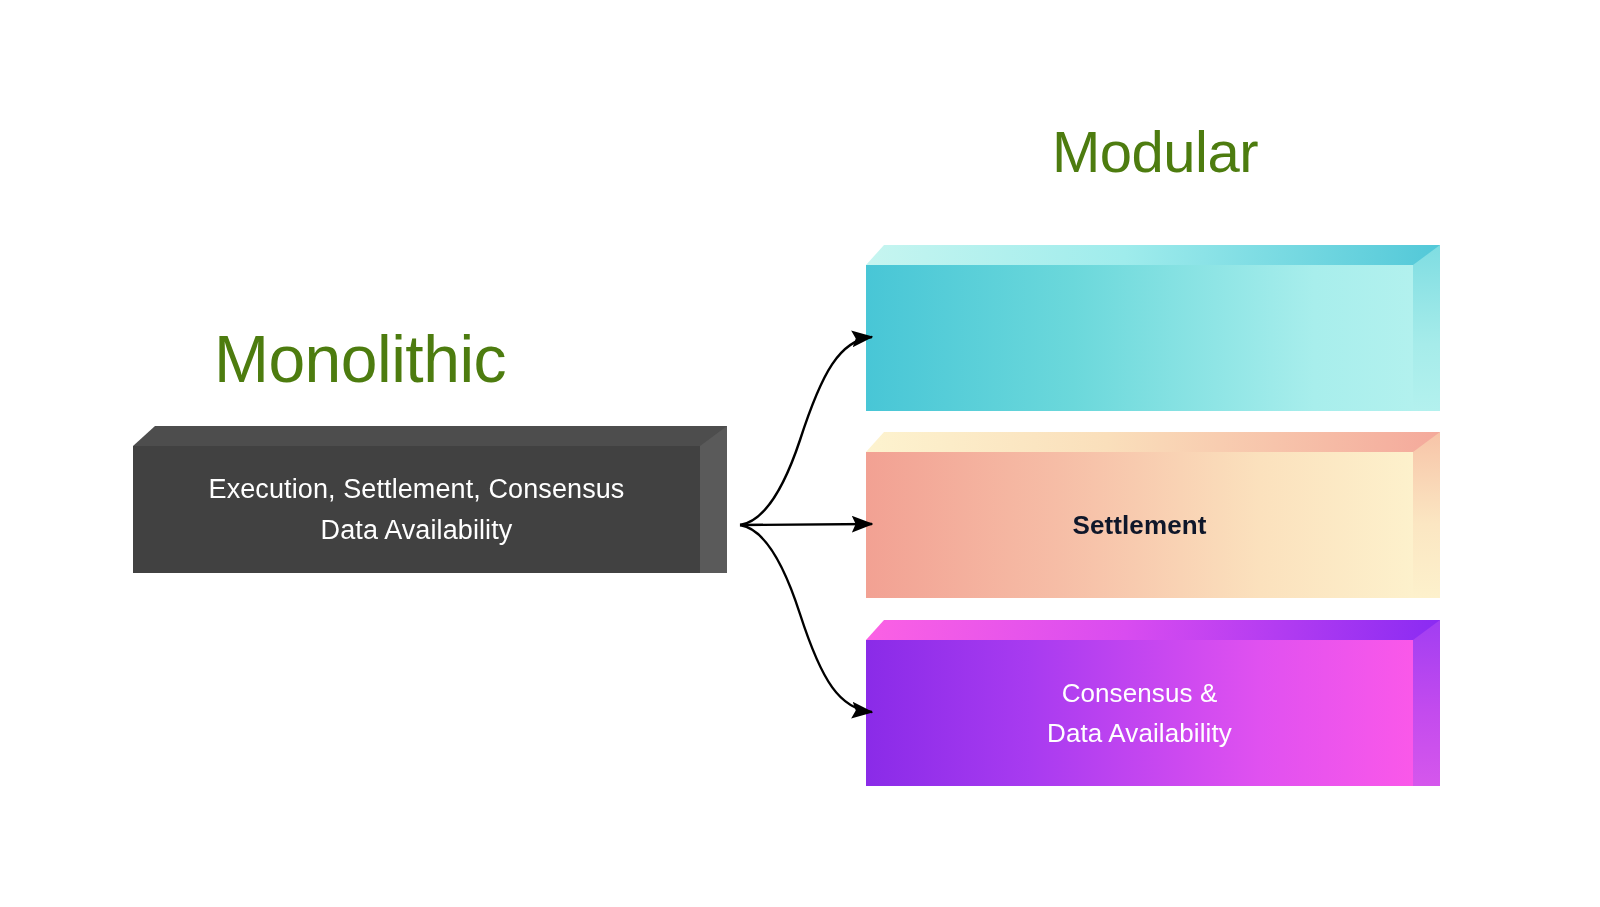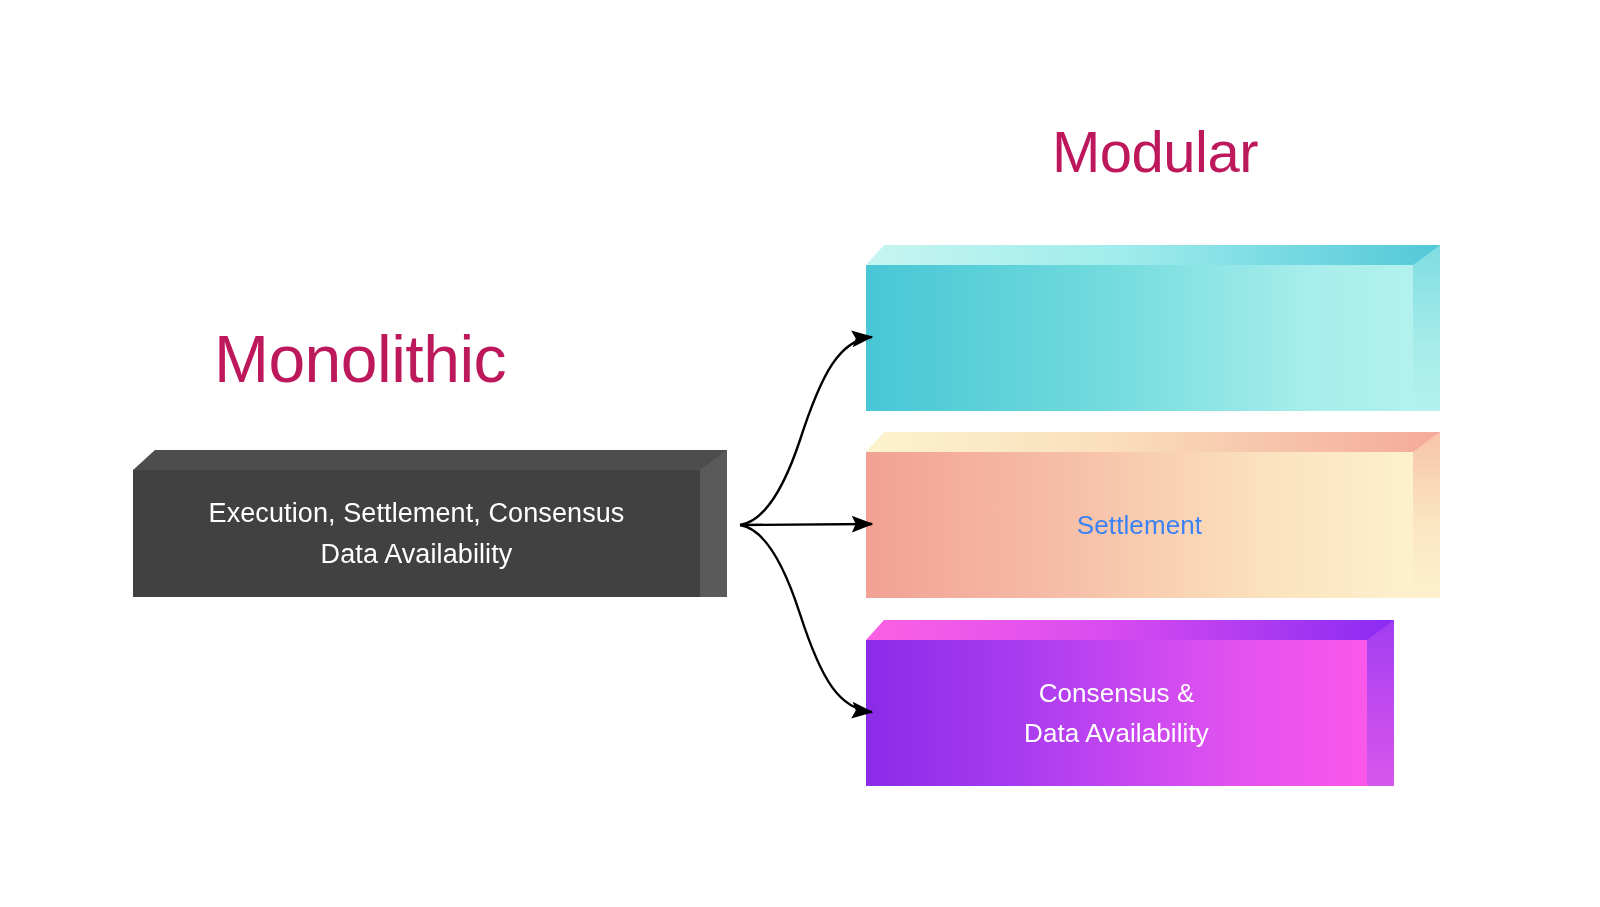--- a/index.html
+++ b/index.html
@@ -18,21 +18,21 @@
     height: 907px;
     background: #ffffff;
     overflow: hidden;
   }
 
   
   .title {
     position: absolute;
     font-family: "Liberation Sans", sans-serif;
     font-weight: 400;
-    color: #be185d;
+    color: #4d7c0f;
     white-space: nowrap;
     letter-spacing: -0.5px;
   }
   #title-monolithic {
     left: 0;
     top: 325px;
     width: 720px;
     text-align: center;
     font-size: 66px;
     line-height: 68px;
@@ -84,21 +84,21 @@
     justify-content: center;
     text-align: center;
     white-space: pre-line;
     pointer-events: none;
     letter-spacing: 0.1px;
   }
 
   
   #block-monolithic {
     left: 133px;
-    top: 450px;
+    top: 426px;
     width: 594px;
     height: 147px;
   }
   #block-monolithic .front {
     background: #414141;
   }
   #block-monolithic .top {
     background: #4d4d4d;
     clip-path: polygon(22px 0, 100% 0, 100% 100%, 0 100%);
   }
@@ -150,31 +150,31 @@
   }
   #block-settlement .top {
     background: linear-gradient(to right, #fdf3cf 0%, #fadfbb 42%, #f4a99b 100%);
     clip-path: polygon(18px 0, 100% 0, 100% 100%, 0 100%);
   }
   #block-settlement .side {
     background: linear-gradient(to bottom, #f7c4a8 0%, #fbe6c2 55%, #fdf1cc 100%);
     clip-path: polygon(0 20px, 100% 0, 100% 100%, 0 100%);
   }
   #block-settlement .label {
-    color: #3b82f6;
+    color: #0f172a;
     font-size: 26px;
     line-height: 34px;
-    font-weight: 400;
+    font-weight: 700;
   }
 
   
   #block-consensus {
     left: 866px;
     top: 620px;
-    width: 528px;
+    width: 574px;
     height: 166px;
   }
   #block-consensus .front {
     background: linear-gradient(to right, #8a2be8 0%, #a83bf0 30%, #e051f0 72%, #fa58e9 100%);
   }
   #block-consensus .top {
     background: linear-gradient(to right, #fb61e4 0%, #d94cf0 45%, #8a2bf2 100%);
     clip-path: polygon(18px 0, 100% 0, 100% 100%, 0 100%);
   }
   #block-consensus .side {

